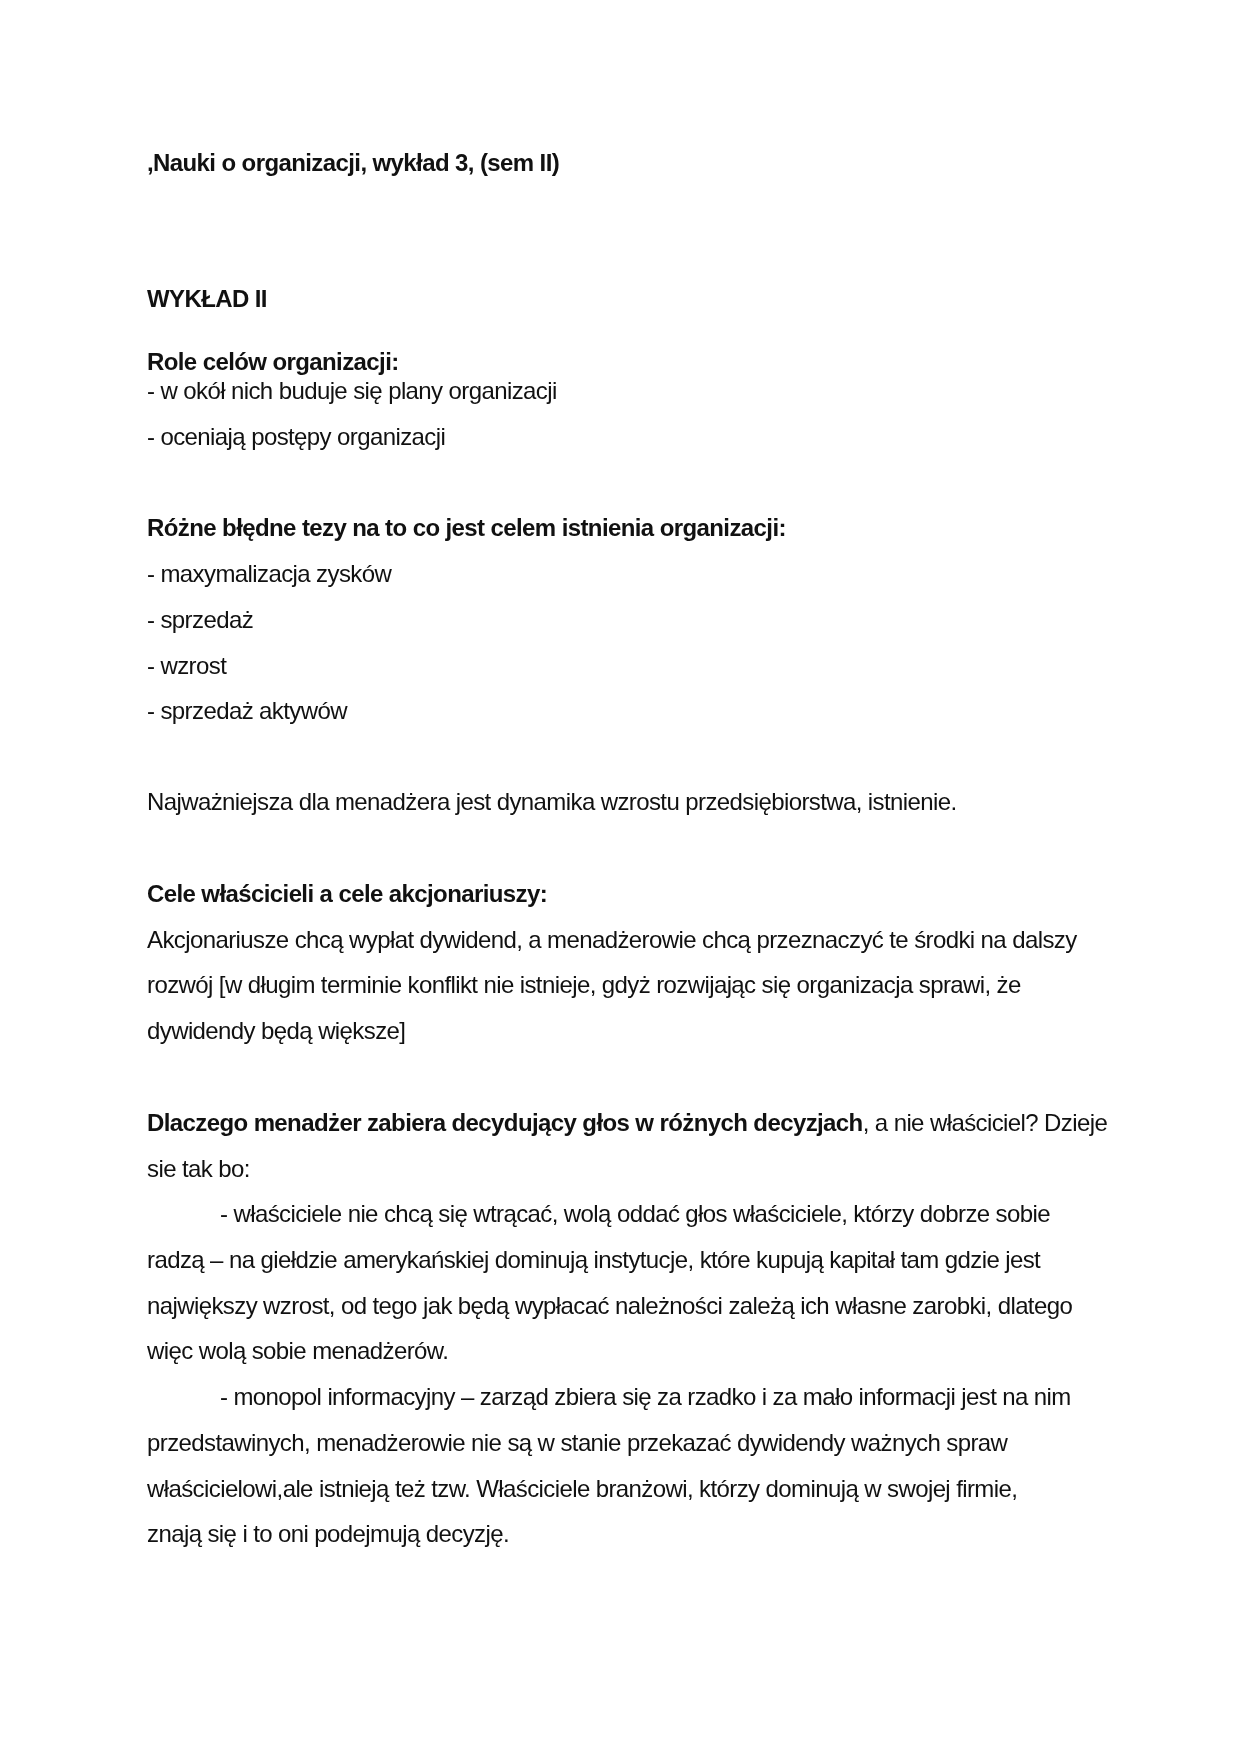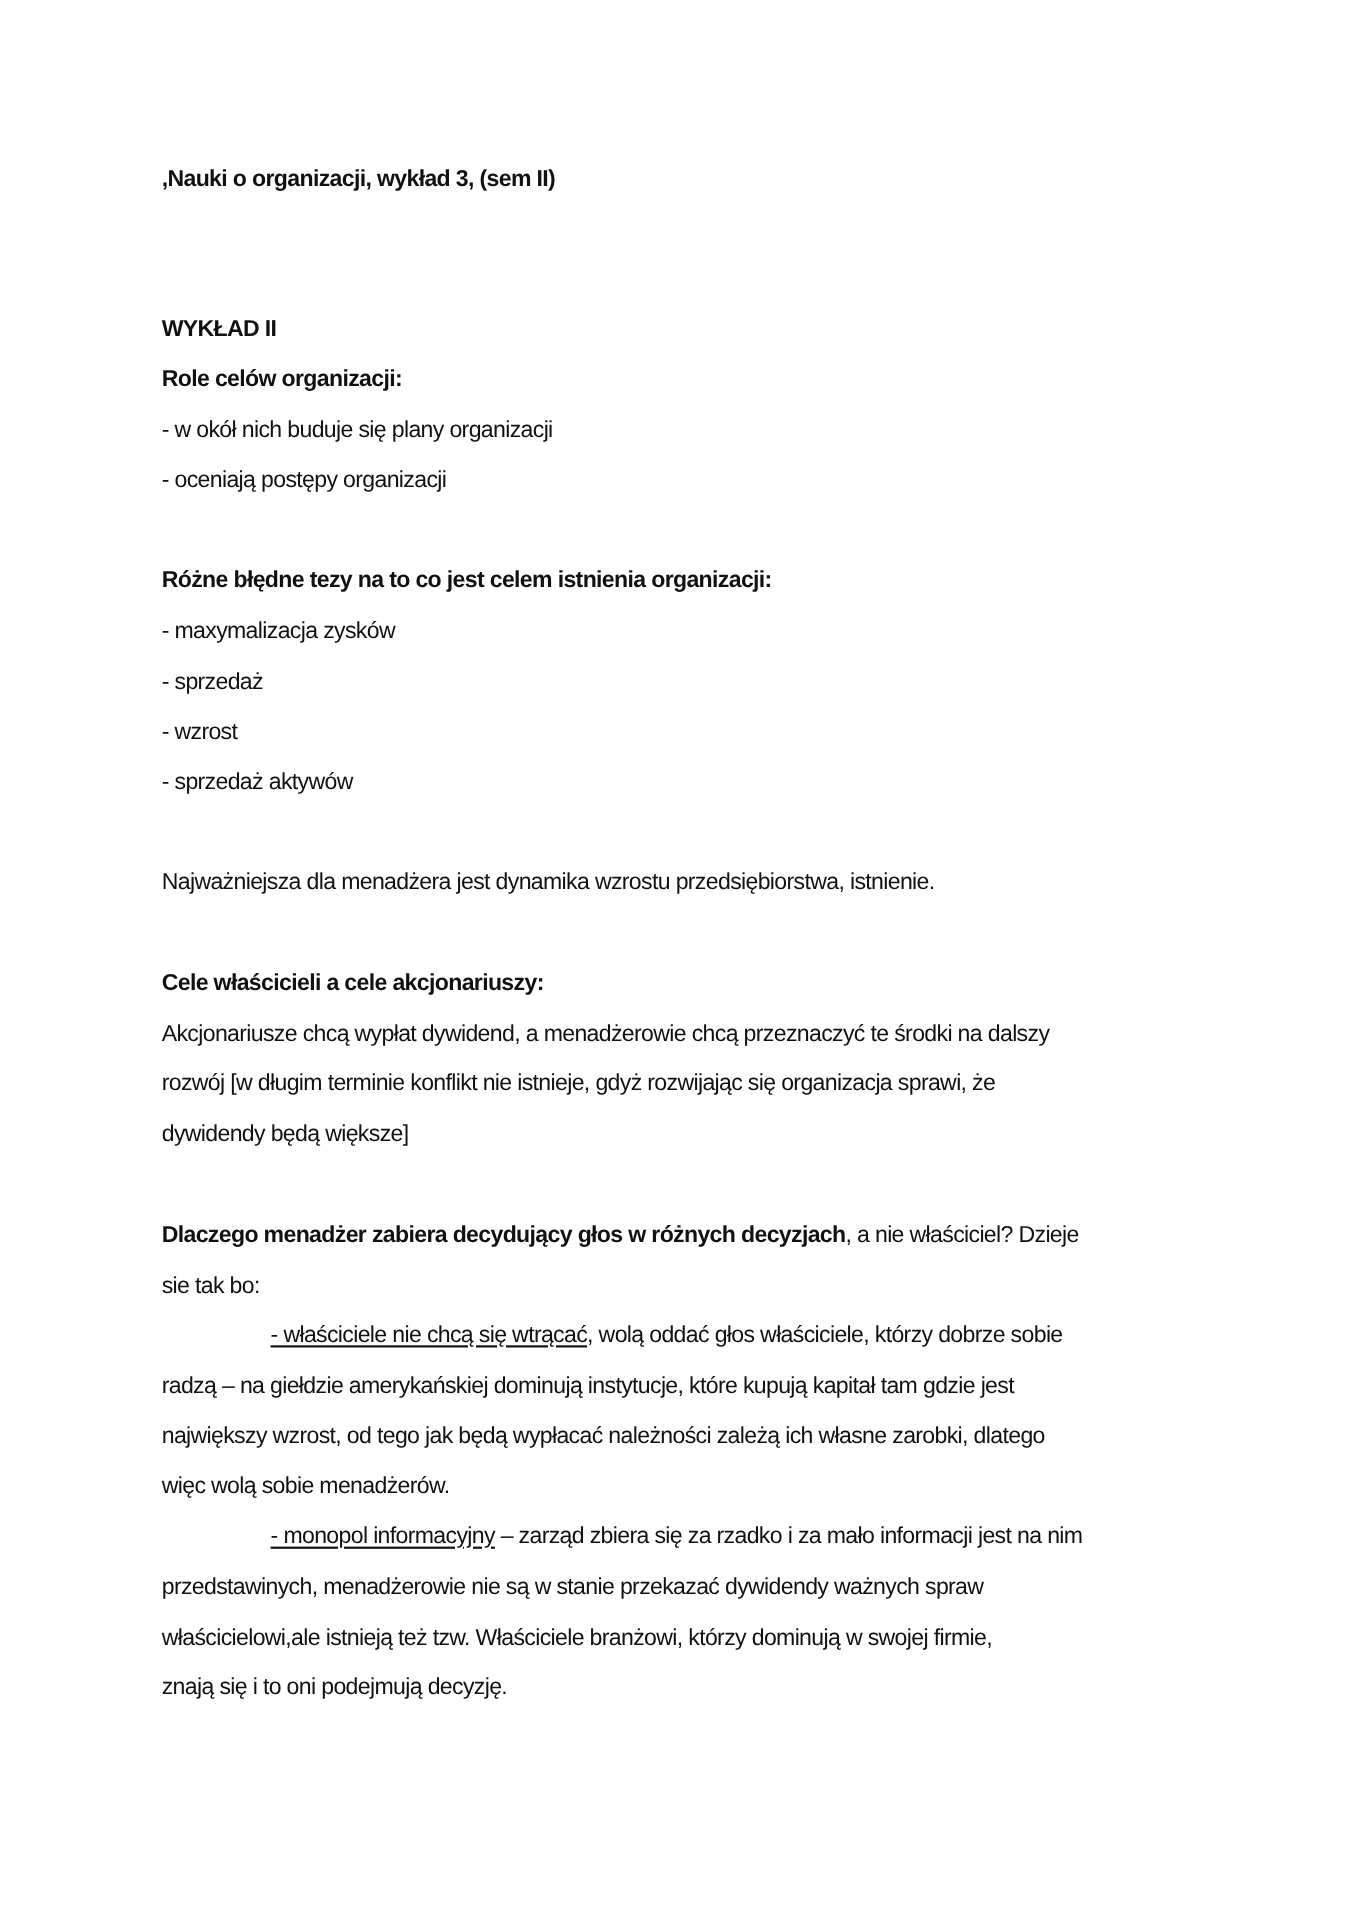--- a/index.html
+++ b/index.html
@@ -17,39 +17,39 @@
     }
     .page {
       position: absolute;
       left: 147px;
       top: 0;
       width: 950px;
     }
     .line {
       position: absolute;
       left: 0;
-      font-size: 21px;
+      font-size: 24px;
       line-height: 28px;
       white-space: nowrap;
       letter-spacing: -0.6px;
     }
     .bold { font-weight: bold; }
-    .u { text-decoration: underline; text-underline-offset: 3px; margin-left: 26px; }
+    .u { text-underline-offset: 3px; }
     .indent { padding-left: 73px; }
   </style>
 </head>
 <body>
 
 <div class="page">
 
   <div class="line bold" style="top:149px">,Nauki o organizacji, wykład 3, (sem II)</div>
 
   <div class="line bold" style="top:285px">WYKŁAD II</div>
 
-  <div class="line bold" style="top:331px">Role celów organizacji:</div>
+  <div class="line bold" style="top:348px">Role celów organizacji:</div>
   <div class="line" style="top:377px">- w okół nich buduje się plany organizacji</div>
   <div class="line" style="top:423px">- oceniają postępy organizacji</div>
 
   <div class="line bold" style="top:514px">Różne błędne tezy na to co jest celem istnienia organizacji:</div>
   <div class="line" style="top:560px">- maxymalizacja zysków</div>
   <div class="line" style="top:606px">- sprzedaż</div>
   <div class="line" style="top:652px">- wzrost</div>
   <div class="line" style="top:697px">- sprzedaż aktywów</div>
 
   <div class="line" style="top:788px">Najważniejsza dla menadżera jest dynamika wzrostu przedsiębiorstwa, istnienie.</div>

